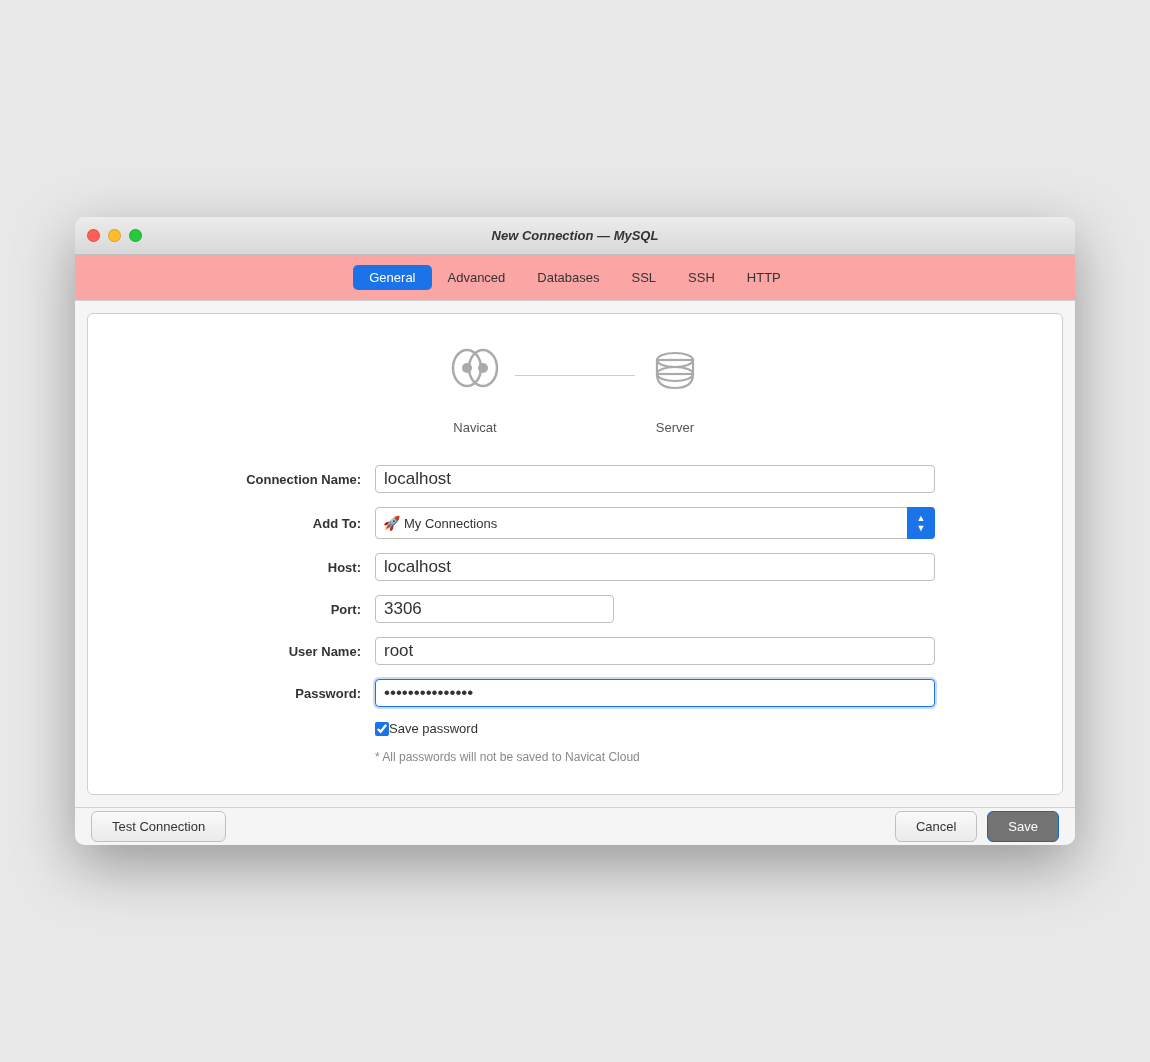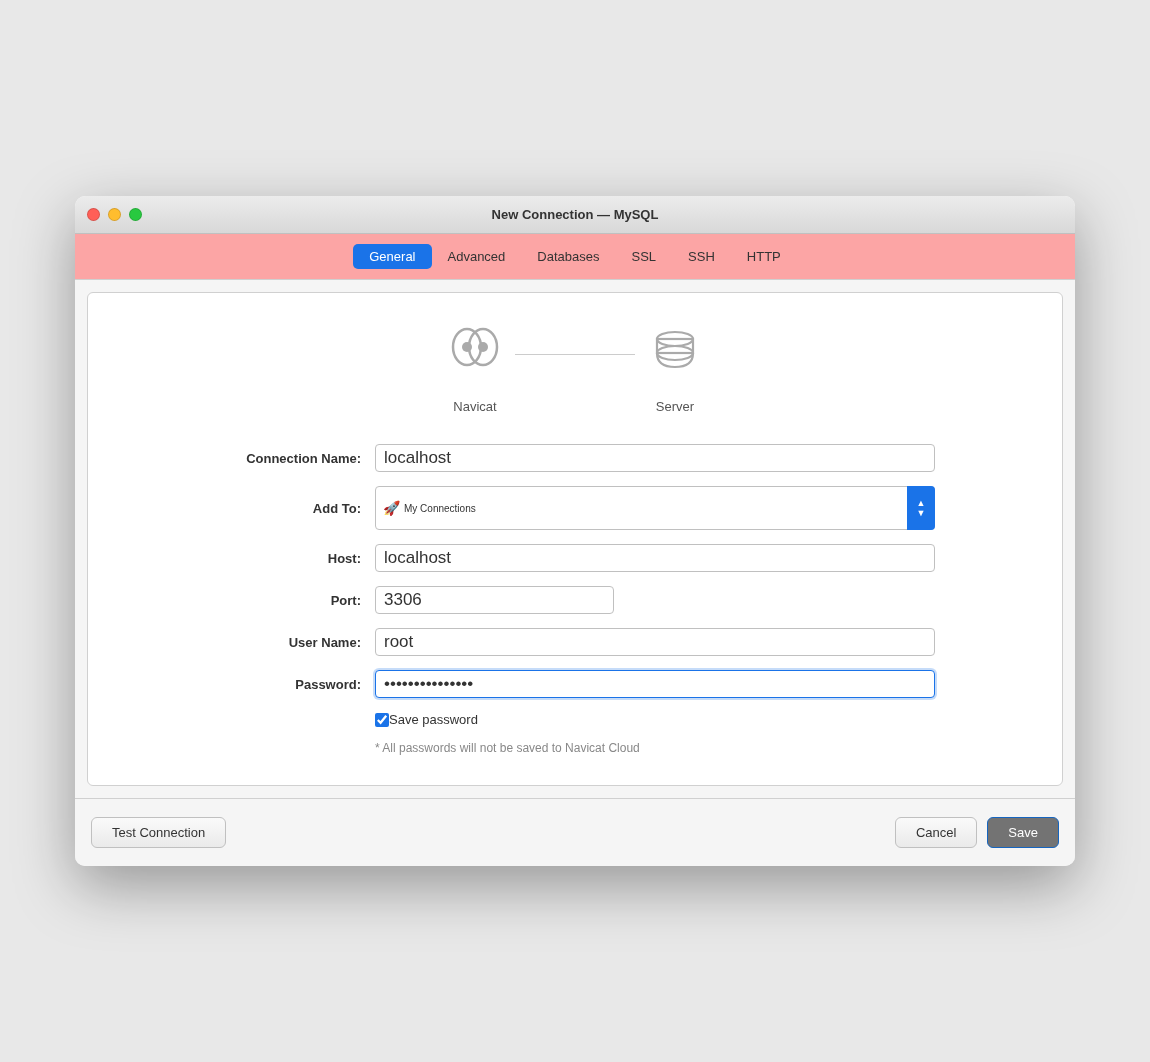--- a/index.html
+++ b/index.html
@@ -28,20 +28,21 @@
     
     .title-bar {
       background: linear-gradient(to bottom, #ececec, #d8d8d8);
       height: 38px;
       display: flex;
       align-items: center;
       justify-content: center;
       position: relative;
       border-bottom: 1px solid #c0c0c0;
       border-radius: 10px 10px 0 0;
+      font-style: italic;
     }
 
     .title-bar-buttons {
       position: absolute;
       left: 12px;
       display: flex;
       gap: 8px;
     }
 
     .traffic-light {
@@ -172,25 +173,25 @@
     
     .dropdown-wrapper {
       flex: 1;
       position: relative;
       display: flex;
       align-items: center;
     }
 
     .dropdown-select {
       flex: 1;
-      height: 44px;
+      height: 32px;
       border: 1px solid #c0c0c0;
       border-radius: 4px;
       padding: 0 8px 0 28px;
-      font-size: 10px;
+      font-size: 13px;
       color: #333;
       background: white;
       appearance: none;
       -webkit-appearance: none;
       outline: none;
       cursor: pointer;
     }
 
     .dropdown-rocket {
       position: absolute;
@@ -242,21 +243,21 @@
     }
 
     .note-text {
       margin-left: 160px;
       font-size: 12px;
       color: #888;
     }
 
     
     .bottom-bar {
-      padding: 18px 16px;
+      padding: 3px 16px;
       display: flex;
       justify-content: space-between;
       align-items: center;
       background: #f5f5f5;
       border-top: 1px solid #d0d0d0;
     }
 
     .btn {
       padding: 7px 20px;
       border-radius: 6px;

